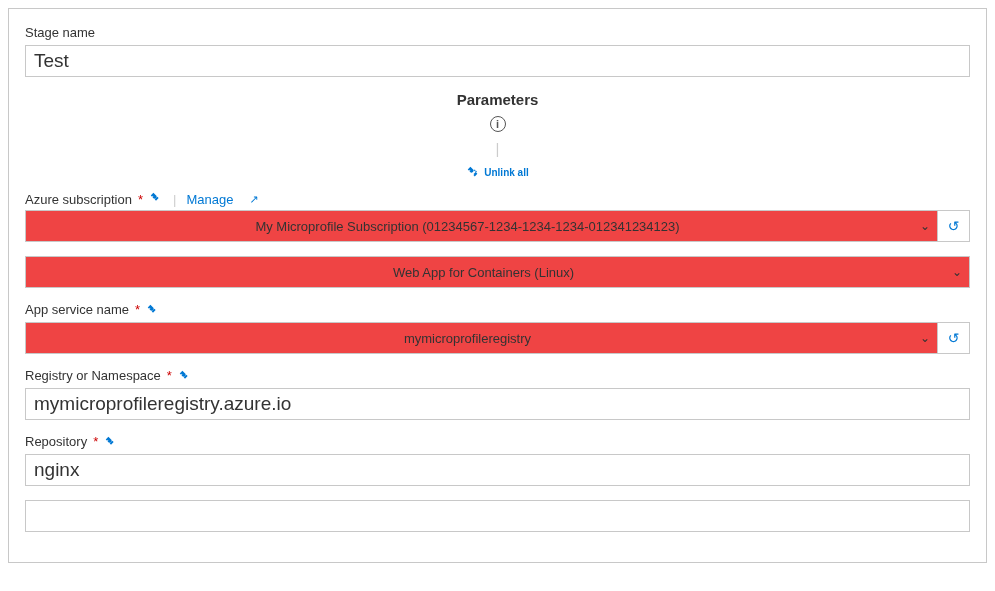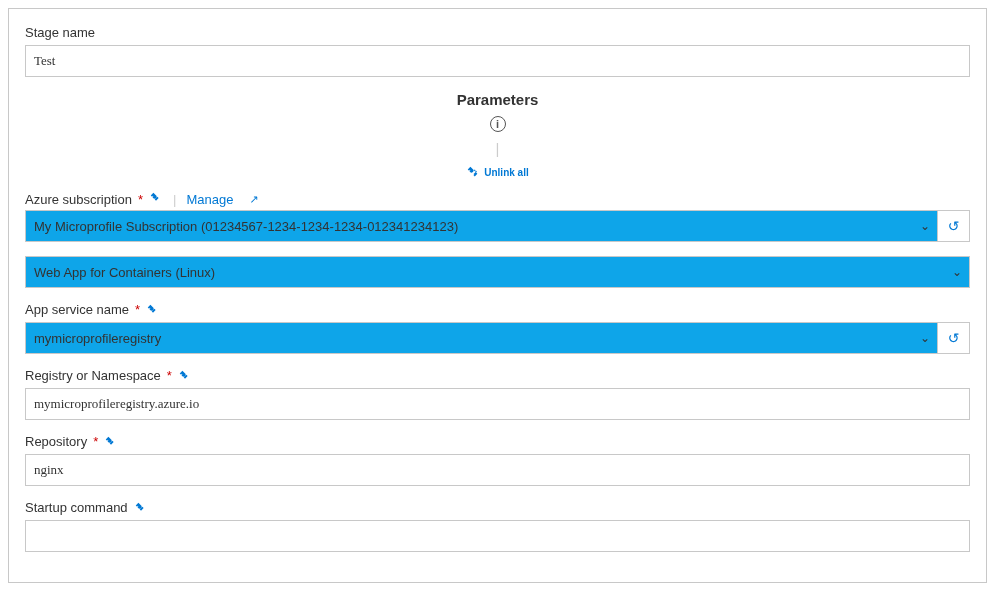--- a/index.html
+++ b/index.html
@@ -115,45 +115,46 @@
 
     .manage-link .external-icon {
       font-size: 11px;
     }
 
     input[type="text"] {
       width: 100%;
       height: 32px;
       border: 1px solid #c8c8c8;
       padding: 4px 8px;
-      font-size: 13px;
+      font-size: 19px;
       color: #333;
       outline: none;
-      font-family: Liberation Serif, serif;
+      font-family: Liberation Sans, sans-serif;
     }
 
     .select-wrapper {
       position: relative;
       display: flex;
       align-items: center;
     }
 
     .select-wrapper select {
       width: 100%;
       height: 32px;
       border: 1px solid #c8c8c8;
       padding: 4px 36px 4px 8px;
       font-size: 13px;
       color: #333;
       outline: none;
       appearance: none;
       -webkit-appearance: none;
       font-family: "Segoe UI", Arial, sans-serif;
-      background: #0ea5e9;
-      cursor: pointer;
+      background: #ef4444;
+      cursor: pointer;
+      text-align: center;
     }
 
     .select-chevron {
       position: absolute;
       right: 8px;
       pointer-events: none;
       color: #333;
       font-size: 12px;
     }
 
@@ -292,24 +293,16 @@
       <span class="link-icon">
         <svg viewBox="0 0 16 16" width="14" height="14" fill="#0078d4">
             <path d="M6.5 3.5L5 2 2 5l1.5 1.5 1-1 .5.5-1 1 2 2 1-1 .5.5-1 1L8 11l3-3-1.5-1.5-1 1-.5-.5 1-1-2-2z"></path>
           </svg>
       </span>
     </div>
     <input type="text" value="nginx" style="">
   </div>
 
   <div class="field-group">
-    <div class="field-label">
-      <span>Startup command</span>
-      <span class="link-icon">
-        <svg viewBox="0 0 16 16" width="14" height="14" fill="#0078d4">
-            <path d="M6.5 3.5L5 2 2 5l1.5 1.5 1-1 .5.5-1 1 2 2 1-1 .5.5-1 1L8 11l3-3-1.5-1.5-1 1-.5-.5 1-1-2-2z"></path>
-          </svg>
-      </span>
-    </div>
     <input type="text" value="" style="">
   </div>
 
 </div>
 
 </body></html>

